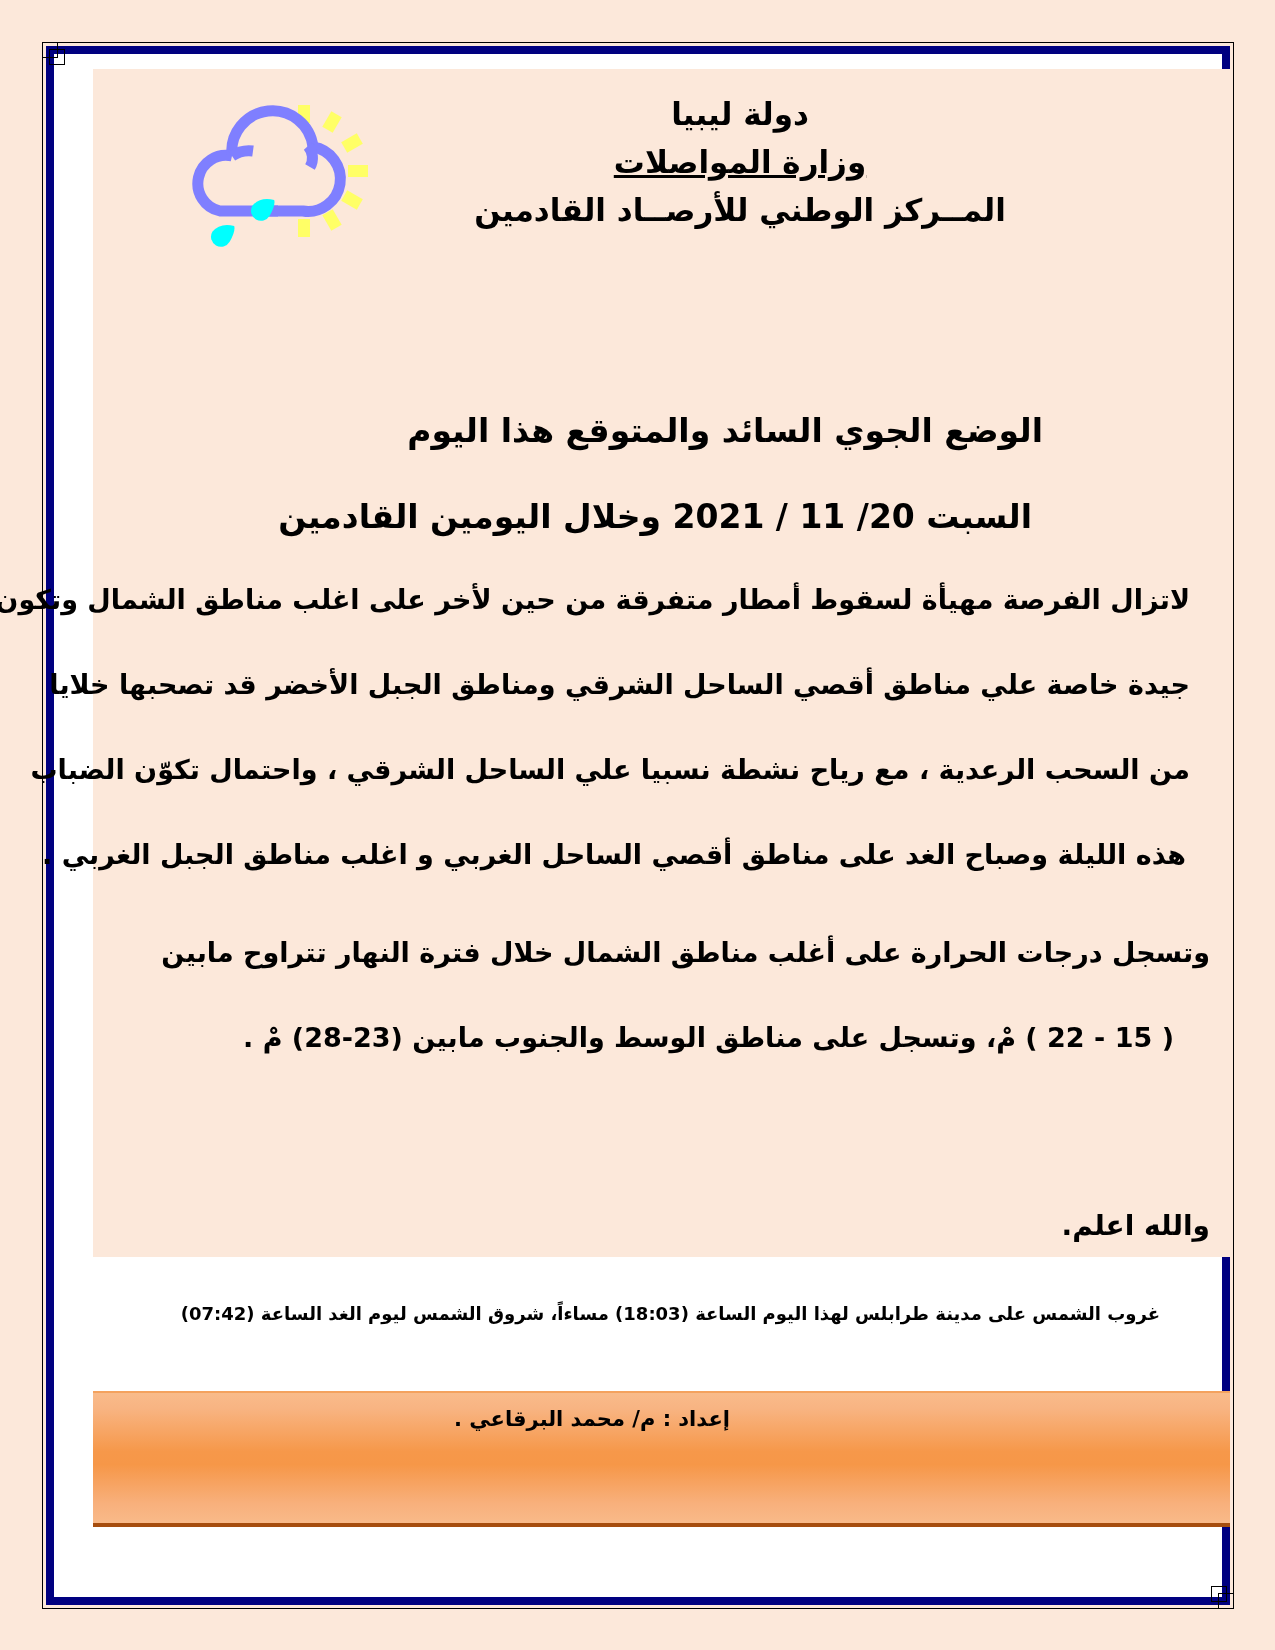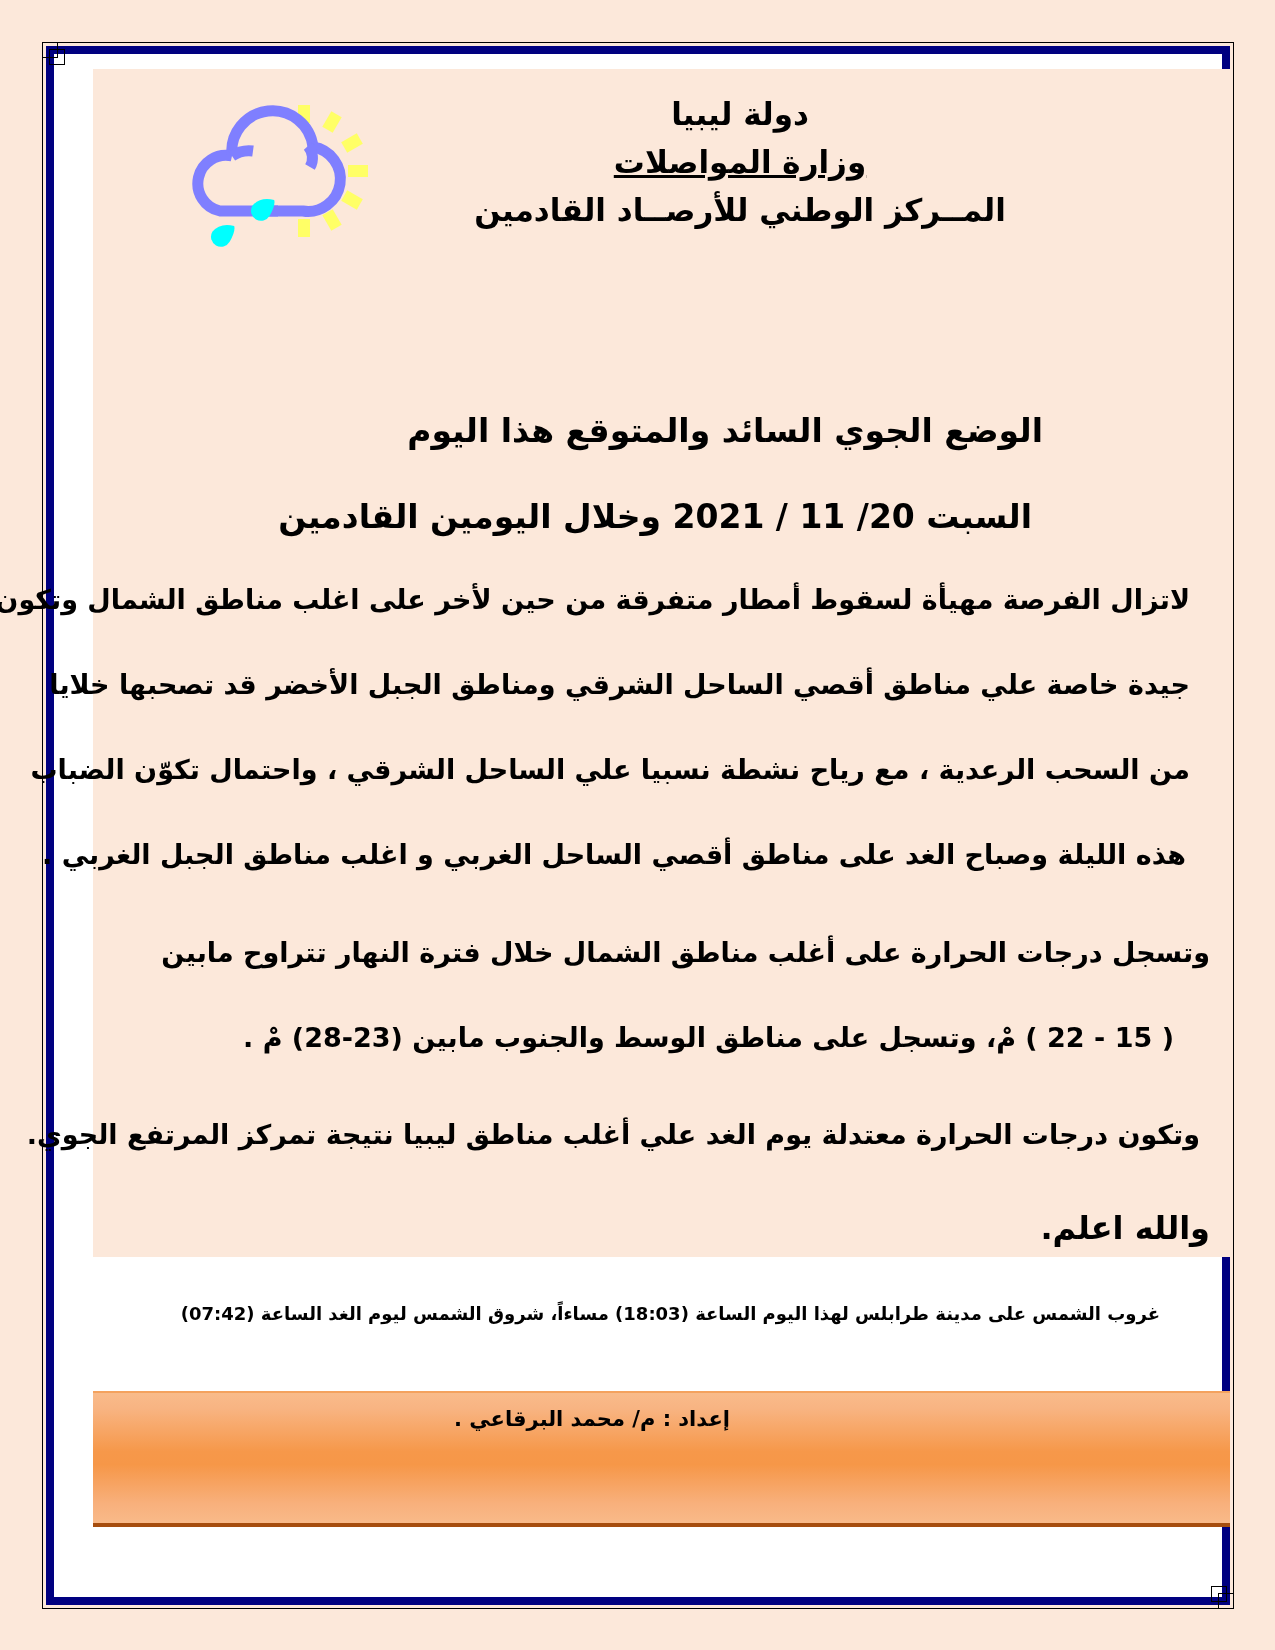--- a/index.html
+++ b/index.html
@@ -58,20 +58,19 @@
   <div class="abs title" style="right:198px;top:428px;">السبت  20/ 11 / 2021  وخلال اليومين القادمين</div>
 
   <div class="abs body" style="right:40px;top:515px;">لاتزال الفرصة مهيأة لسقوط أمطار متفرقة من حين لأخر على اغلب مناطق الشمال وتكون</div>
   <div class="abs body" style="right:40px;top:600px;">جيدة خاصة علي مناطق أقصي الساحل الشرقي ومناطق الجبل الأخضر قد تصحبها خلايا</div>
   <div class="abs body" style="right:40px;top:685px;">من السحب الرعدية ، مع رياح نشطة نسبيا علي الساحل الشرقي ، واحتمال تكوّن الضباب</div>
   <div class="abs body" style="right:44px;top:770px;">هذه الليلة وصباح الغد على مناطق أقصي الساحل الغربي و اغلب مناطق الجبل الغربي .</div>
 
   <div class="abs body" style="right:20px;top:868px;">وتسجل درجات الحرارة على أغلب مناطق الشمال خلال فترة النهار تتراوح مابين</div>
   <div class="abs body" style="right:56px;top:953px;">( 15 - 22 ) مْ، وتسجل على مناطق  الوسط والجنوب مابين (23-28) مْ .</div>
 
-  <div class="abs body" style="right:30px;top:1050px;">وتكون درجات الحرارة معتدلة يوم الغد علي أغلب مناطق ليبيا نتيجة تمركز المرتفع الجوي.</div>
-  <div class="abs body" style="right:20px;top:1140px;font-size:32px;">والله اعلم.</div>
+  <div class="abs body" style="right:20px;top:1140px;font-size:28px;">والله اعلم.</div>
   <div class="abs" style="right:70px;top:1234px;font-size:18px;">غروب الشمس على مدينة طرابلس لهذا اليوم الساعة (18:03) مساءاً، شروق الشمس ليوم الغد الساعة (07:42)</div>
 
   <div class="band">
     <div class="abs" style="right:500px;top:14px;font-size:21px;">إعداد : م/ محمد البرقاعي .</div>
   </div>
 </div>
 
 </body></html>

